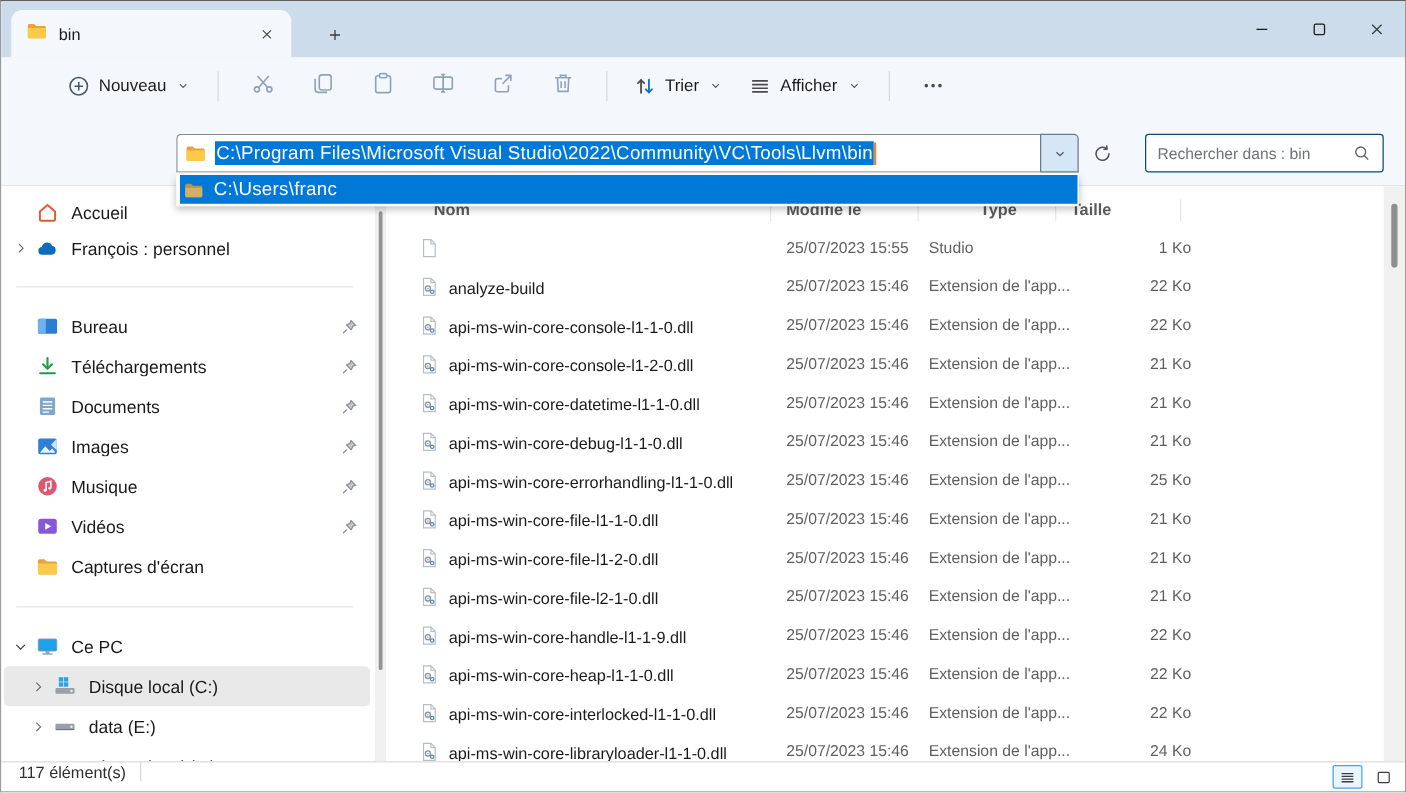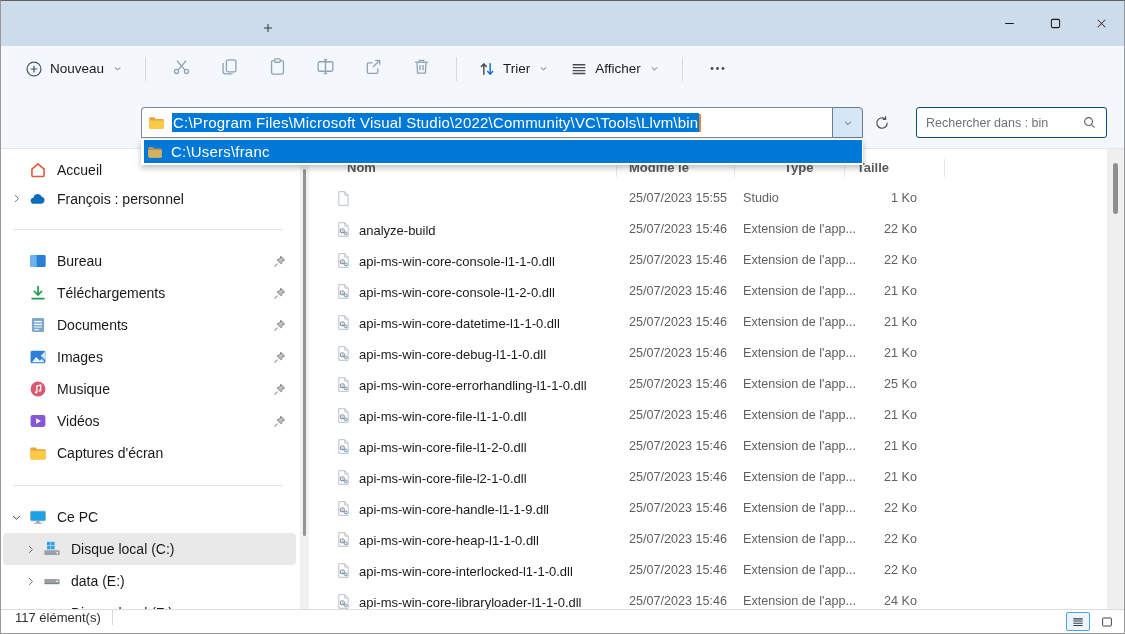--- a/index.html
+++ b/index.html
@@ -18,21 +18,21 @@
   .tab-close svg { width:13px; height:13px; }
   .newtab-btn { position:absolute; left:253px; top:13px; width:27px; height:27px; display:flex;
                 align-items:center; justify-content:center; border-radius:4px; }
   .newtab-btn svg { width:14px; height:14px; }
   .win-controls { position:absolute; right:0; top:0; height:44px; display:flex; }
   .win-btn { width:46px; height:100%; display:flex; align-items:center; justify-content:center; }
   .win-btn svg { width:15px; height:15px; }
 
   
   .toolbar { position:absolute; left:0; top:45px; right:0; height:45px; background:var(--chrome);
-             display:flex; align-items:center; }
+             display:flex; align-items:center;padding-left:29px; }
   .tb-btn { display:flex; align-items:center; gap:7px; height:34px; padding:0 10px; border-radius:5px;
             font-size:13.5px; color:#1b1b1b; }
   .tb-btn .icon svg { width:18px; height:18px; display:block; }
   .tb-btn .chev svg { width:13px; height:13px; display:block; }
   .tb-sep { width:1px; height:24px; background:#d5dade; margin:0 11px; }
   .tb-icon-btn { width:40px; height:34px; margin:0 4px; display:flex; align-items:center; justify-content:center; border-radius:5px; }
   .tb-icon-btn svg { width:19px; height:19px; }
   #new-button { margin-left:14px; }
 
   
@@ -90,41 +90,53 @@
   .list-header { position:absolute; left:0; top:7px; right:17px; height:26px; font-size:13px; color:#5a5a5a; }
   .col-h { position:absolute; top:4px; white-space:nowrap;font-weight:bold; }
   .col-sep { position:absolute; top:3px; width:1px; height:18px; background:#e7e7e7; }
   .rows { position:absolute; left:0; top:34px; right:17px; bottom:0; overflow:hidden; }
   .file-row { position:relative; height:31px; }
   .f-icon { position:absolute; left:26px; top:7px; width:17px; height:17px; }
   .f-icon svg { width:17px; height:17px; display:block; }
   .f-name { position:absolute; left:50px; top:8px; font-size:13px; color:#1a1a1a; white-space:nowrap;margin-top:32px; }
   .f-date { position:absolute; left:320px; top:8px; font-size:12.6px; color:#5f5f5f; white-space:nowrap; }
   .f-type { position:absolute; left:434px; top:8px; font-size:12.6px; color:#5f5f5f; white-space:nowrap; }
-  .f-size { position:absolute; left:516px; top:8px; width:92px; text-align:right; font-size:12.6px; color:#5f5f5f; white-space:nowrap; }
+  .f-size { position:absolute; left:552px; top:8px; width:92px; text-align:right; font-size:12.6px; color:#5f5f5f; white-space:nowrap; }
   .scroll-track { position:absolute; right:0; top:0; width:17px; bottom:0; background:#f0f0f0; }
   .scroll-thumb { position:absolute; right:6px; top:14px; width:5px; height:51px; background:#8f8f8f; border-radius:3px; }
 
   
   .statusbar { position:absolute; left:0; bottom:0; right:0; height:24px; background:#fff;
                border-top:1px solid #dcdcdc; display:flex; align-items:flex-start; }
   .status-count { margin-left:14px; font-size:13px; color:#2e2e2e; }
   .status-sep { width:1px; height:15px; background:#d8d8d8; margin-left:11px; }
   .view-toggles { position:absolute; right:5px; top:2px; display:flex; gap:5px; }
   .vt { width:24px; height:19px; display:flex; align-items:center; justify-content:center;
         border:1px solid transparent; border-radius:2px; }
   .vt.active { border-color:#45a5e6; background:#eaf5fd; }
   .vt svg { width:14px; height:14px; display:block; }
 </style>
 </head>
 <body>
 
 <div class="window">
 
   <div class="titlebar">
+    <div class="tab">
+      <span class="icon"><svg viewBox="0 0 16 16">
+            <path d="M1.2 4.2c0-.7.5-1.2 1.2-1.2h3.4l1.6 1.6h6.2c.7 0 1.2.5 1.2 1.2v6.8c0 .7-.5 1.2-1.2 1.2H2.4c-.7 0-1.2-.5-1.2-1.2z" fill="#e8a33d"></path>
+            <path d="M1.2 6.1h13.6v6.5c0 .7-.5 1.2-1.2 1.2H2.4c-.7 0-1.2-.5-1.2-1.2z" fill="#fdca47"></path>
+          </svg></span>
+      <span class="tab-label">bin</span>
+      <span class="tab-close">
+          <svg viewBox="0 0 16 16" fill="none" stroke="#3d3d3d" stroke-width="1.1">
+            <path d="m4 4 8 8M12 4l-8 8"></path>
+          </svg>
+        </span>
+    </div>
     <div class="newtab-btn">
         <svg viewBox="0 0 16 16" fill="none" stroke="#3d3d3d" stroke-width="1.2">
           <path d="M8 3.4v9.2M3.4 8h9.2"></path>
         </svg>
       </div>
     <div class="win-controls" id="win-controls">
         <div class="win-btn">
           <svg viewBox="0 0 16 16" fill="none" stroke="#1b1b1b" stroke-width="1.1">
             <path d="M3.4 8h9.2"></path>
           </svg>

